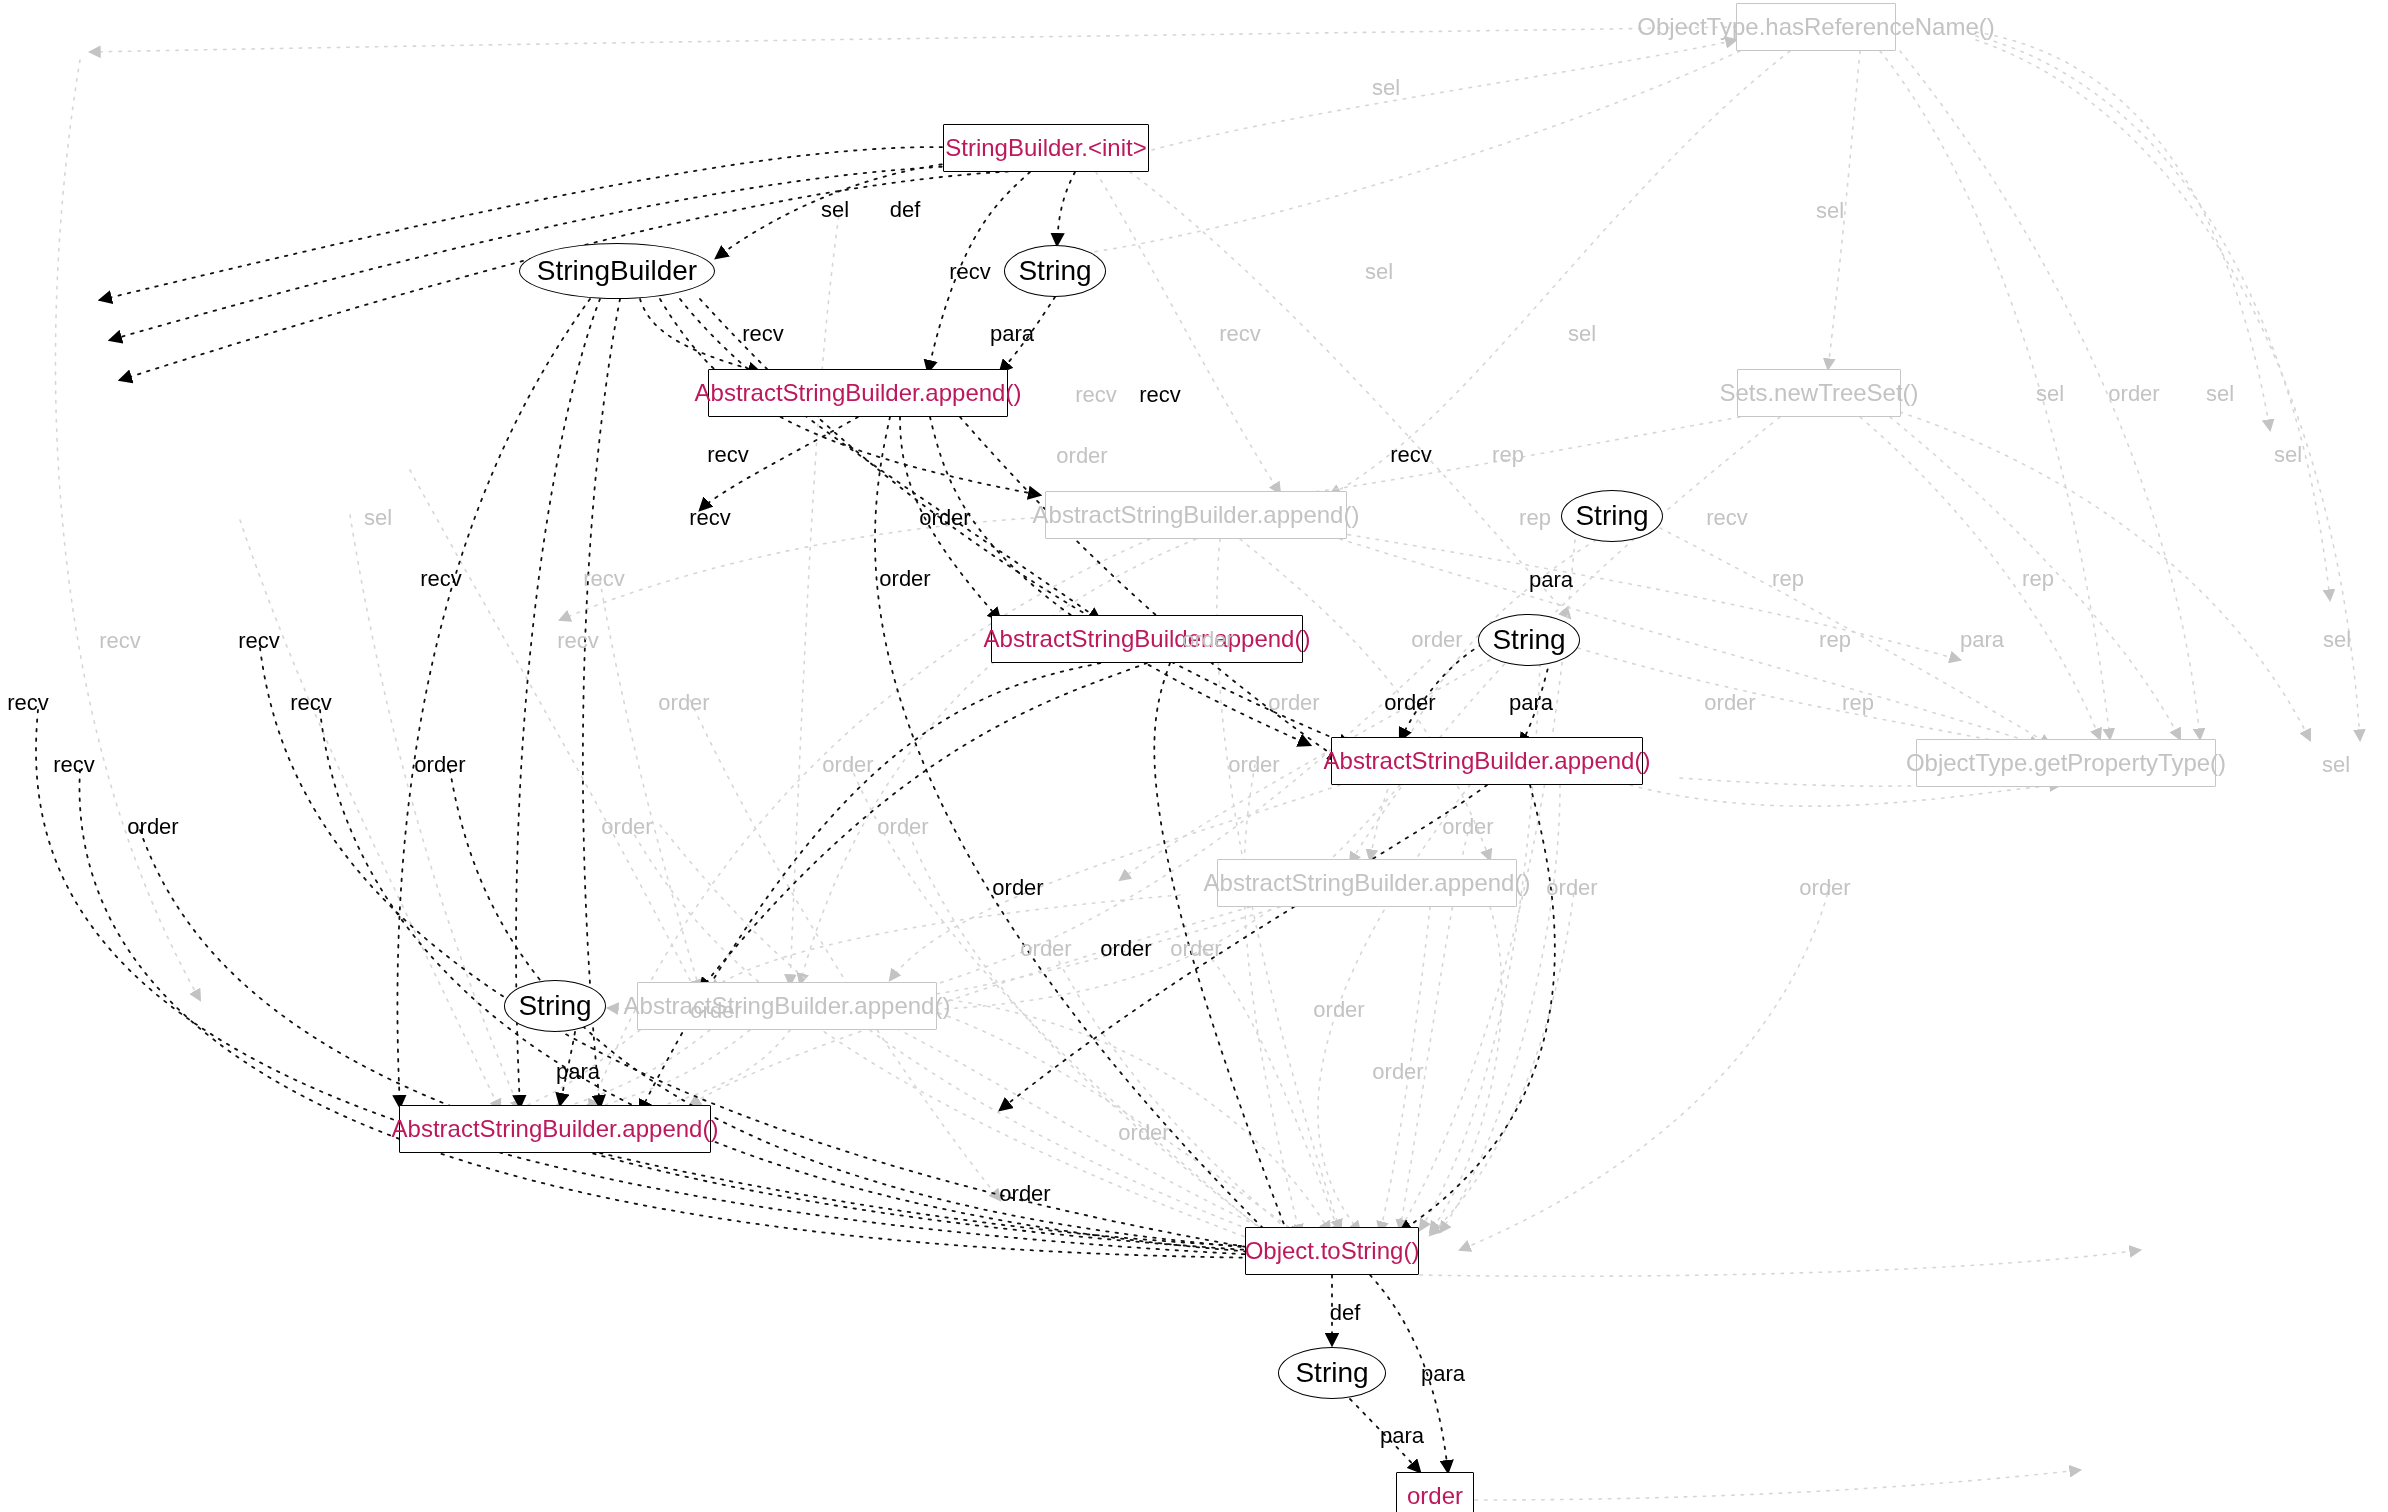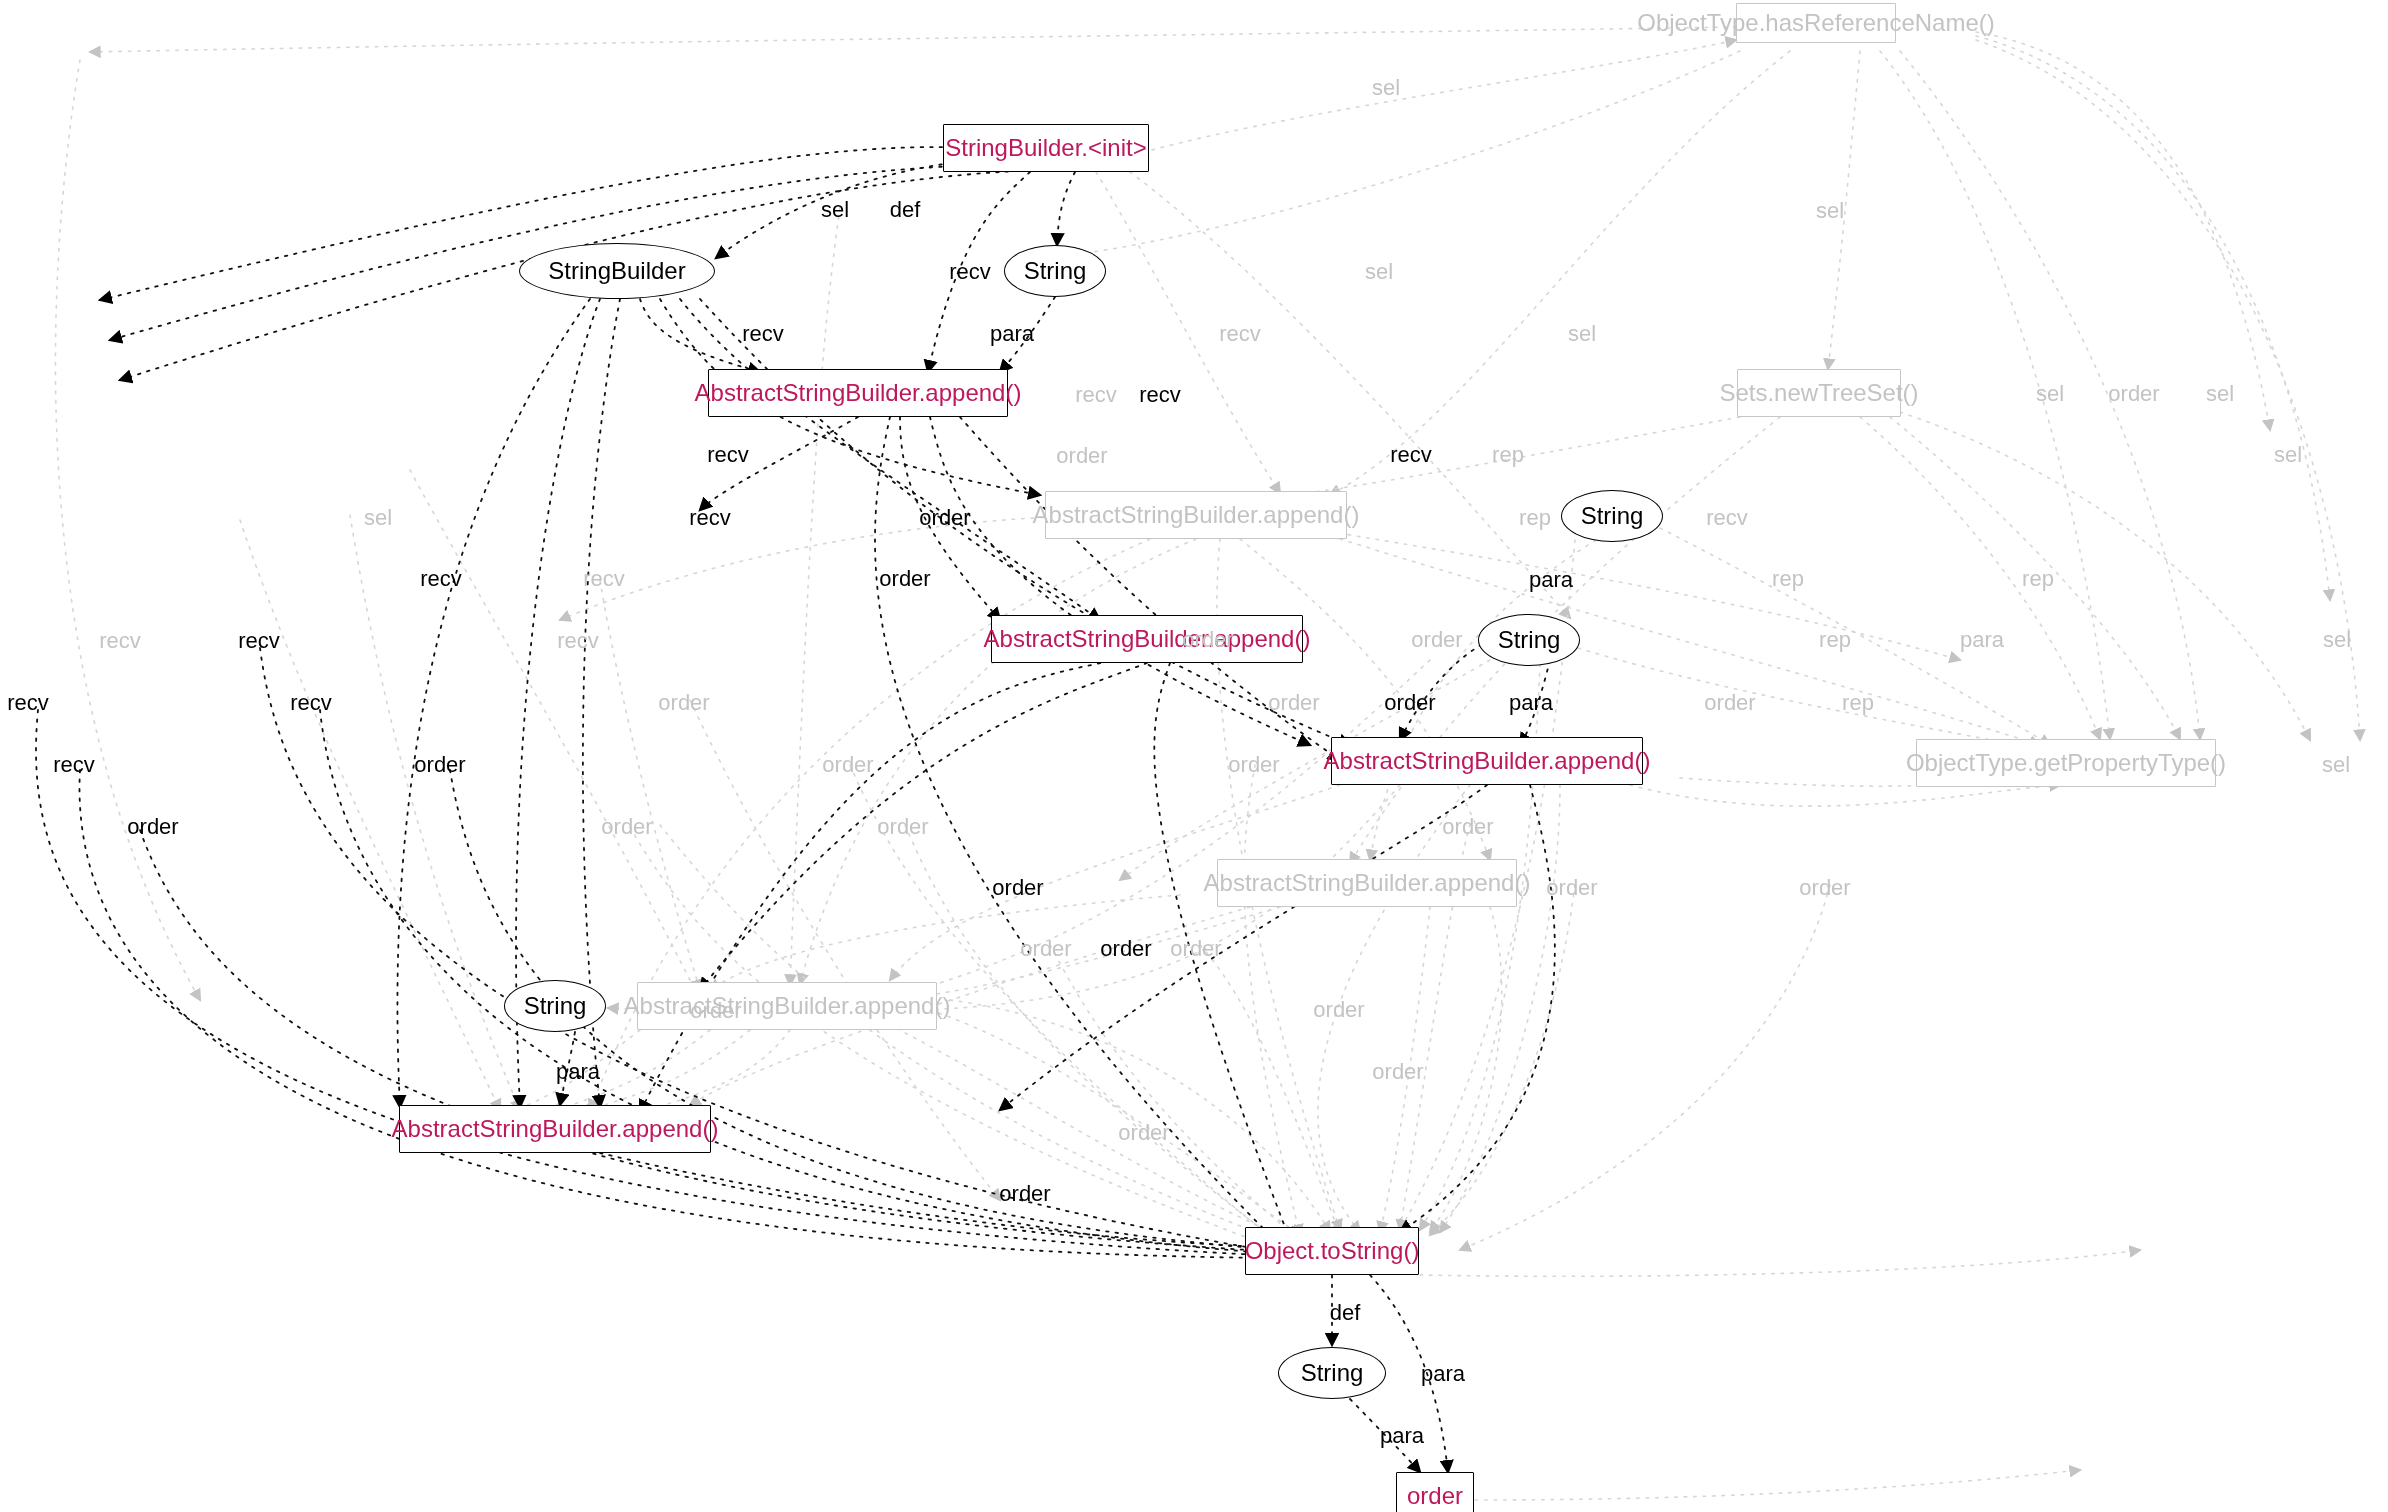--- a/index.html
+++ b/index.html
@@ -38,21 +38,21 @@
     border-radius: 1px;
   }
   .node-box.dim {
     border-color: #c6c6c6;
     color: #c3c3c3;
   }
   .node-ellipse {
     border: 1.6px solid #000000;
     background: #ffffff;
     border-radius: 50%;
-    font-size: 24px;
+    font-size: 28px;
     color: #000000;
   }
   .edge-label {
     position: absolute;
     font-size: 22px;
     color: #000000;
     white-space: nowrap;
     transform: translate(-50%, -50%);
     background: transparent;
     line-height: 1;
@@ -180,21 +180,21 @@
       <path d="M38,710 C20,900 100,1200 1280,1256"></path>
       <path d="M80,770 C70,950 200,1250 1280,1258"></path>
       <path d="M320,710 C340,900 500,1200 1280,1254"></path>
       <path d="M450,770 C480,950 600,1200 1280,1250"></path>
       <path d="M260,648 C280,800 380,1100 1275,1252"></path>
       <path d="M1332,1275 C1332,1310 1332,1330 1332,1345"></path>
       <path d="M1370,1275 C1420,1330 1440,1400 1448,1472"></path>
       <path d="M1350,1399 C1380,1430 1400,1450 1420,1472"></path>
     </g>
   </svg>
-<div class="node node-box dim" style="left: 1736px; top: 3px; width: 160px; height: 40px;">
+<div class="node node-box dim" style="left: 1736px; top: 3px; width: 160px; height: 48px;">
       <span>ObjectType.hasReferenceName()</span>
     </div>
     <div class="node node-box" style="left: 943px; top: 124px; width: 206px; height: 48px;">
       <span>StringBuilder.&lt;init&gt;</span>
     </div>
     <div class="node node-ellipse" style="left: 519px; top: 243px; width: 196px; height: 56px;">
       <span>StringBuilder</span>
     </div>
     <div class="node node-ellipse" style="left: 1004px; top: 245px; width: 102px; height: 52px;">
       <span>String</span>

